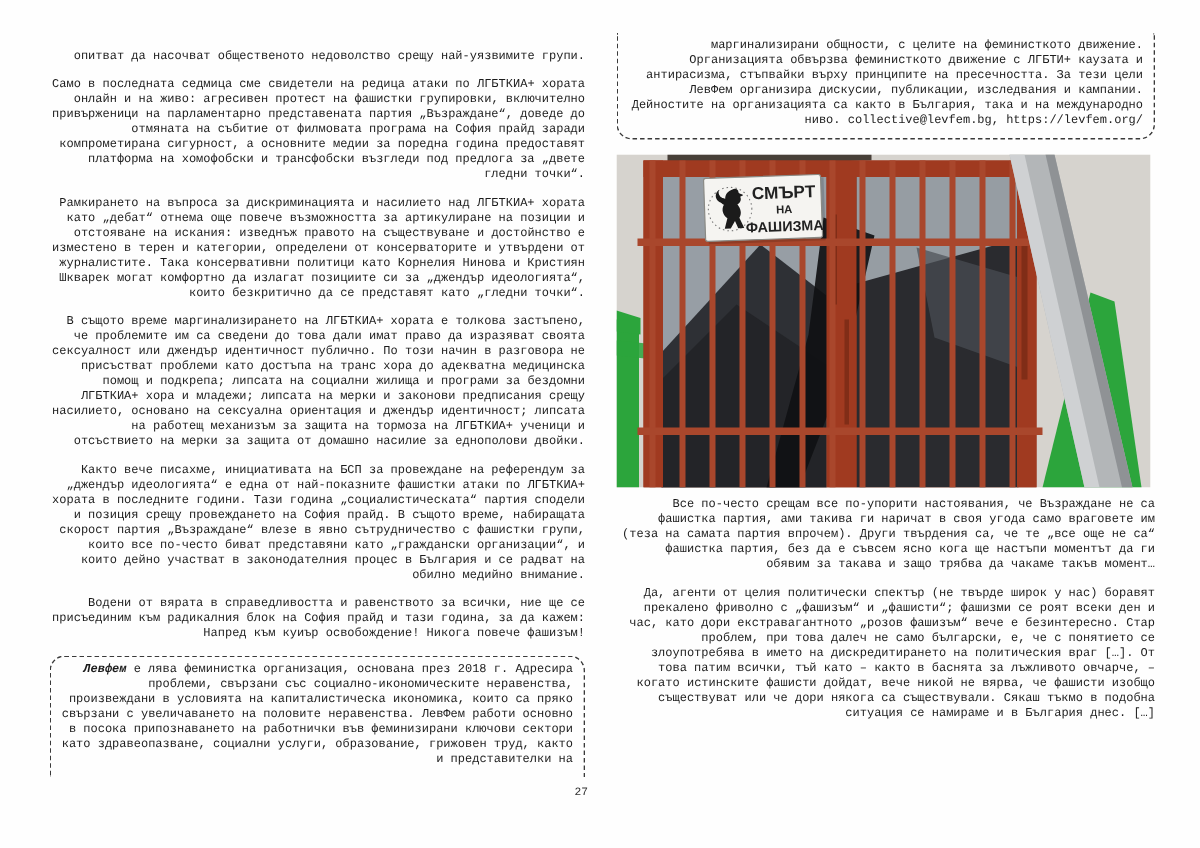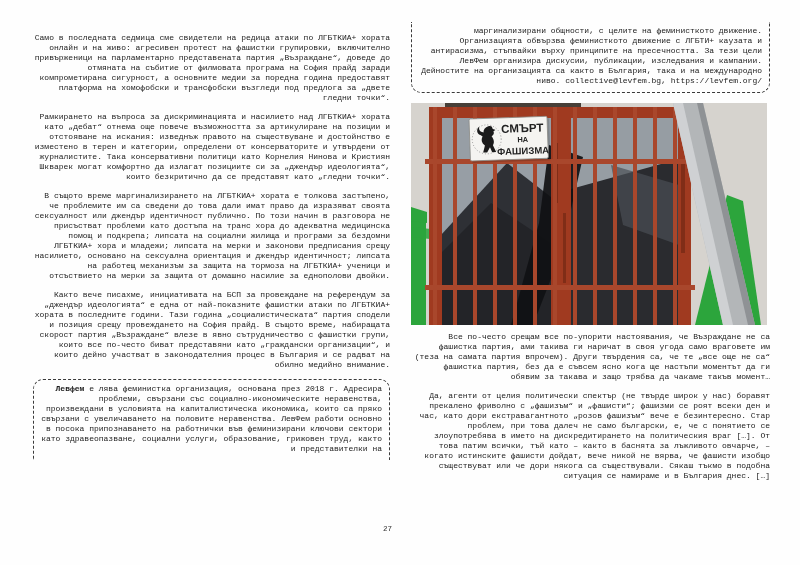--- a/index.html
+++ b/index.html
@@ -17,42 +17,44 @@
     border:1px dashed #3a3a3a;border-bottom:none;
     border-radius:10px 10px 0 0;
     padding:4px 7px 6px 7px;margin-top:2px;
   }
   .infobox-cont{
     border:1px dashed #3a3a3a;border-top:none;
     border-radius:0 0 10px 10px;
     padding:4px 7px 6px 7px;margin-bottom:10px;
   }
   .infobox p,.infobox-cont p{margin:0;}
-  .lead{font-weight:bold;}
+  .lead{font-weight:bold;font-style:italic;}
   .heading{
     font-size:9.5px;line-height:17px;font-weight:bold;color:#000;
     width:332px;margin:0 0 12px 0;
   }
   .doc-link{color:#7b2d8b;text-decoration:underline;font-weight:bold;cursor:pointer;}
   .photo{margin:3px 0 7px 0;width:356px;height:222px;display:block;}
   .pagenum{
     position:absolute;left:0;right:25px;top:525px;text-align:center;
     font-size:7.5px;color:#333;
   }
 </style>
 </head>
 <body>
 
 <div class="page">
 
   <div class="col col-left">
+    <p>опитват да насочват общественото недоволство срещу най-уязвимите групи.</p>
     <p>Само в последната седмица сме свидетели на редица атаки по ЛГБТКИА+ хората онлайн и на живо: агресивен протест на фашистки групировки, включително привърженици на парламентарно представената партия „Възраждане“, доведе до отмяната на събитие от филмовата програма на София прайд заради компрометирана сигурност, а основните медии за поредна година предоставят платформа на хомофобски и трансфобски възгледи под предлога за „двете гледни точки“.</p>
     <p>Рамкирането на въпроса за дискриминацията и насилието над ЛГБТКИА+ хората като „дебат“ отнема още повече възможността за артикулиране на позиции и отстояване на искания: изведнъж правото на съществуване и достойнство е изместено в терен и категории, определени от консерваторите и утвърдени от журналистите. Така консервативни политици като Корнелия Нинова и Кристиян Шкварек могат комфортно да излагат позициите си за „джендър идеологията“, които безкритично да се представят като „гледни точки“.</p>
     <p>В същото време маргинализирането на ЛГБТКИА+ хората е толкова застъпено, че проблемите им са сведени до това дали имат право да изразяват своята сексуалност или джендър идентичност публично. По този начин в разговора не присъстват проблеми като достъпа на транс хора до адекватна медицинска помощ и подкрепа; липсата на социални жилища и програми за бездомни ЛГБТКИА+ хора и младежи; липсата на мерки и законови предписания срещу насилието, основано на сексуална ориентация и джендър идентичност; липсата на работещ механизъм за защита на тормоза на ЛГБТКИА+ ученици и отсъствието на мерки за защита от домашно насилие за еднополови двойки.</p>
     <p>Както вече писахме, инициативата на БСП за провеждане на референдум за „джендър идеологията“ е една от най-показните фашистки атаки по ЛГБТКИА+ хората в последните години. Тази година „социалистическата“ партия сподели и позиция срещу провеждането на София прайд. В същото време, набиращата скорост партия „Възраждане“ влезе в явно сътрудничество с фашистки групи, които все по-често биват представяни като „граждански организации“, и които дейно участват в законодателния процес в България и се радват на обилно медийно внимание.</p>
+    <p>Водени от вярата в справедливостта и равенството за всички, ние ще се присъединим към радикалния блок на София прайд и тази година, за да кажем: Напред към куиър освобождение! Никога повече фашизъм!</p>
     <div class="infobox">
       <p><span class="lead">Левфем</span><span> е лява феминистка организация, основана през 2018 г. Адресира проблеми, свързани със социално-икономическите неравенства, произвеждани в условията на капиталистическа икономика, които са пряко свързани с увеличаването на половите неравенства. ЛевФем работи основно в посока припознаването на работнички във феминизирани ключови сектори като здравеопазване, социални услуги, образование, грижовен труд, както и представителки на</span></p>
     </div>
   </div>
 
   <div class="col col-right">
     <div class="infobox-cont">
       <p><span>маргинализирани общности, с целите на феминисткото движение. Организацията обвързва феминисткото движение с ЛГБТИ+ каузата и антирасизма, стъпвайки върху принципите на пресечността. За тези цели ЛевФем организира дискусии, публикации, изследвания и кампании. Дейностите на организацията са както в България, така и на международно ниво. </span><span class="org-email">collective@levfem.bg</span><span>, </span><span class="org-url">https://levfem.org/</span></p>
     </div>
 

